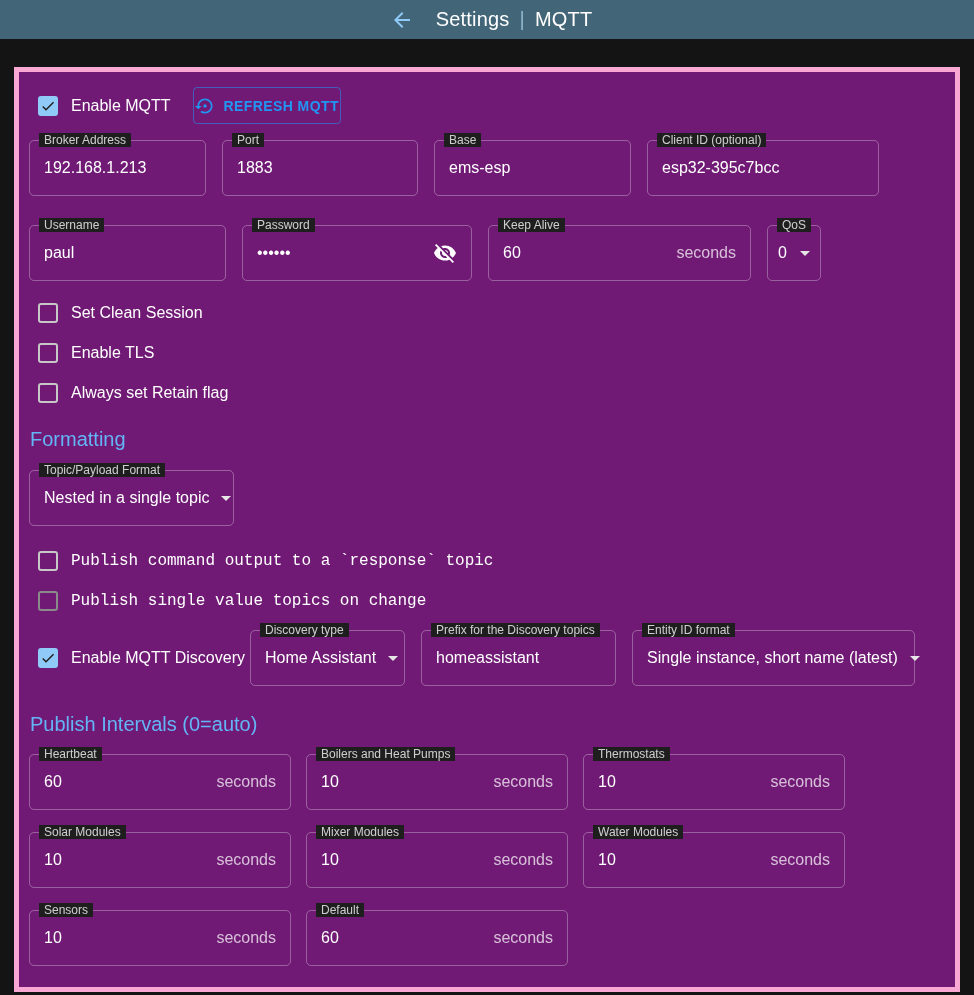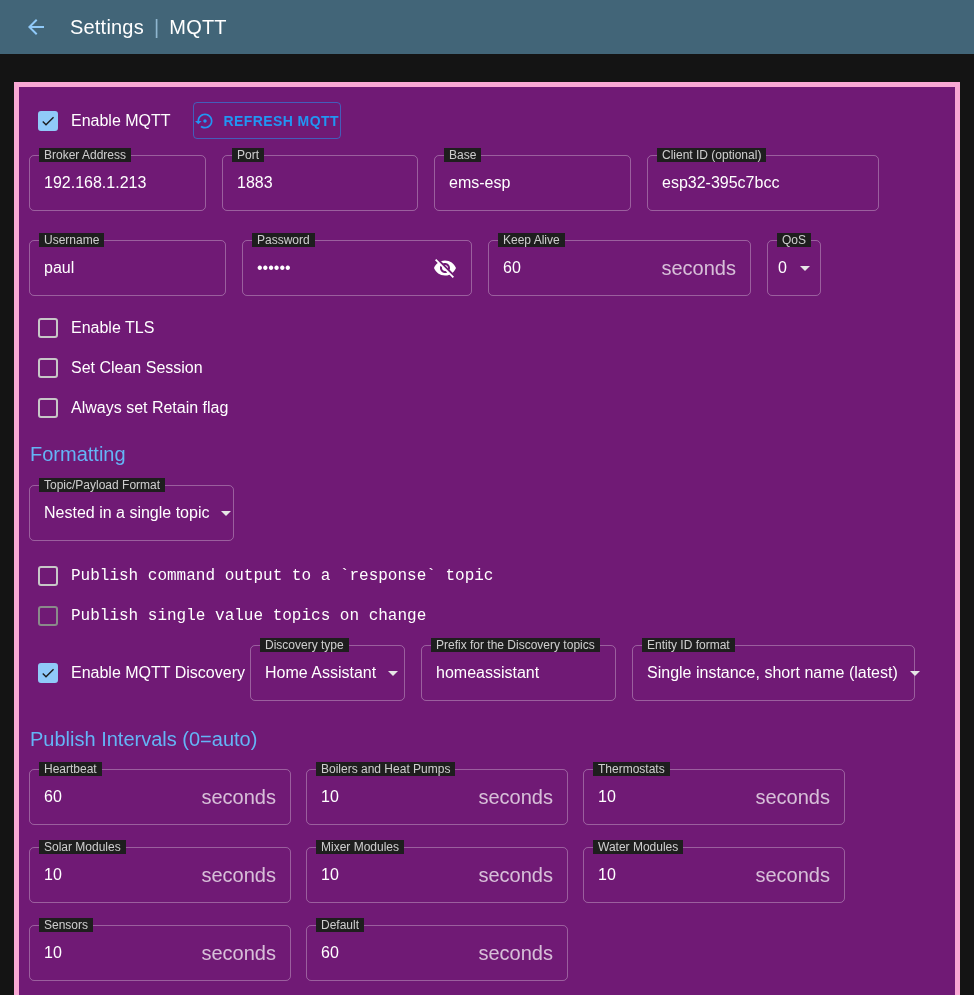--- a/index.html
+++ b/index.html
@@ -1,19 +1,19 @@
 <!DOCTYPE html>
 <html><head>
 <meta charset="utf-8">
 <style>
   * { margin:0; padding:0; box-sizing:border-box; }
   html,body { width:974px; height:995px; background:#141414; font-family:"Liberation Sans", sans-serif; color:#fff; overflow:hidden; }
 
   
-  .appbar { height:54px; background:#426578; display:flex; align-items:center; padding:0 16px; }
+  .appbar { height:39px; background:#426578; display:flex; align-items:center; padding:0 16px;justify-content:center; }
   .back-btn { width:40px; height:40px; border:none; background:transparent; display:flex; align-items:center; justify-content:center; cursor:pointer; border-radius:50%; }
   .back-btn svg { fill:#90caf9; }
   .appbar-title { display:flex; align-items:baseline; gap:10px; margin-left:14px; font-size:20px; font-weight:500; letter-spacing:.2px; }
   .appbar-sep { color:#8fb6cf; font-weight:400; }
 
   
   .card { margin:28px 14px 10px 14px; background:#701a75; border:5px solid #f9a8d4; border-radius:0; padding:8px 10px 21px 10px; min-height:898px; }
 
   
   .check-row { display:flex; align-items:center; height:40px; }
@@ -26,21 +26,21 @@
 
   
   .outlined-btn { display:flex; align-items:center; gap:9px; height:37px; padding:0 1px; background:transparent; border:1px solid rgba(33,150,243,.55); border-radius:4px; color:#2196f3; font-family:"Liberation Sans",sans-serif; font-size:14px; font-weight:700; letter-spacing:.4px; cursor:pointer; }
   .outlined-btn svg { fill:#2196f3; }
 
   
   .row { display:flex; gap:16px; }
   .field { position:relative; height:56px; border:1px solid rgba(255,255,255,.3); border-radius:5px; display:flex; align-items:center; padding:0 14px; cursor:text; }
   .field .flabel { position:absolute; top:-8px; left:9px; background:#1e1e1e; padding:0 5px; font-size:12px; color:rgba(255,255,255,.78); white-space:nowrap; }
   .field .fvalue { font-size:16px; color:#fff; white-space:nowrap; }
-  .field .suffix { margin-left:auto; font-size:20px; color:rgba(255,255,255,.72); }
+  .field .suffix { margin-left:auto; font-size:16px; color:rgba(255,255,255,.72); }
   .field.select { cursor:pointer; }
   .caret { margin-left:auto; width:0; height:0; border-left:5px solid transparent; border-right:5px solid transparent; border-top:5px solid #e6e6e6; }
   .select .fvalue { margin-right:12px; }
   .eye-btn { margin-left:auto; background:transparent; border:none; cursor:pointer; display:flex; align-items:center; }
   .eye-btn svg { fill:#fff; }
 
   .section-h { color:#64b5f6; font-size:20px; font-weight:400; }
 
   
   .enable-row { display:flex; align-items:center; margin:7px 0 16px 0; }
@@ -136,27 +136,27 @@
       <span class="fvalue">0</span>
       <span class="caret"></span>
     </div>
   </div>
 
   <div class="checks">
     <div class="check-row">
       <span class="checkbox">
         
       </span>
+      <span class="check-label">Set Clean Session</span>
+    </div>
+    <div class="check-row">
+      <span class="checkbox">
+        
+      </span>
       <span class="check-label">Enable TLS</span>
-    </div>
-    <div class="check-row">
-      <span class="checkbox">
-        
-      </span>
-      <span class="check-label">Set Clean Session</span>
     </div>
     <div class="check-row">
       <span class="checkbox">
         
       </span>
       <span class="check-label">Always set Retain flag</span>
     </div>
   </div>
 
   <h2 class="section-h h-formatting">Formatting</h2>

